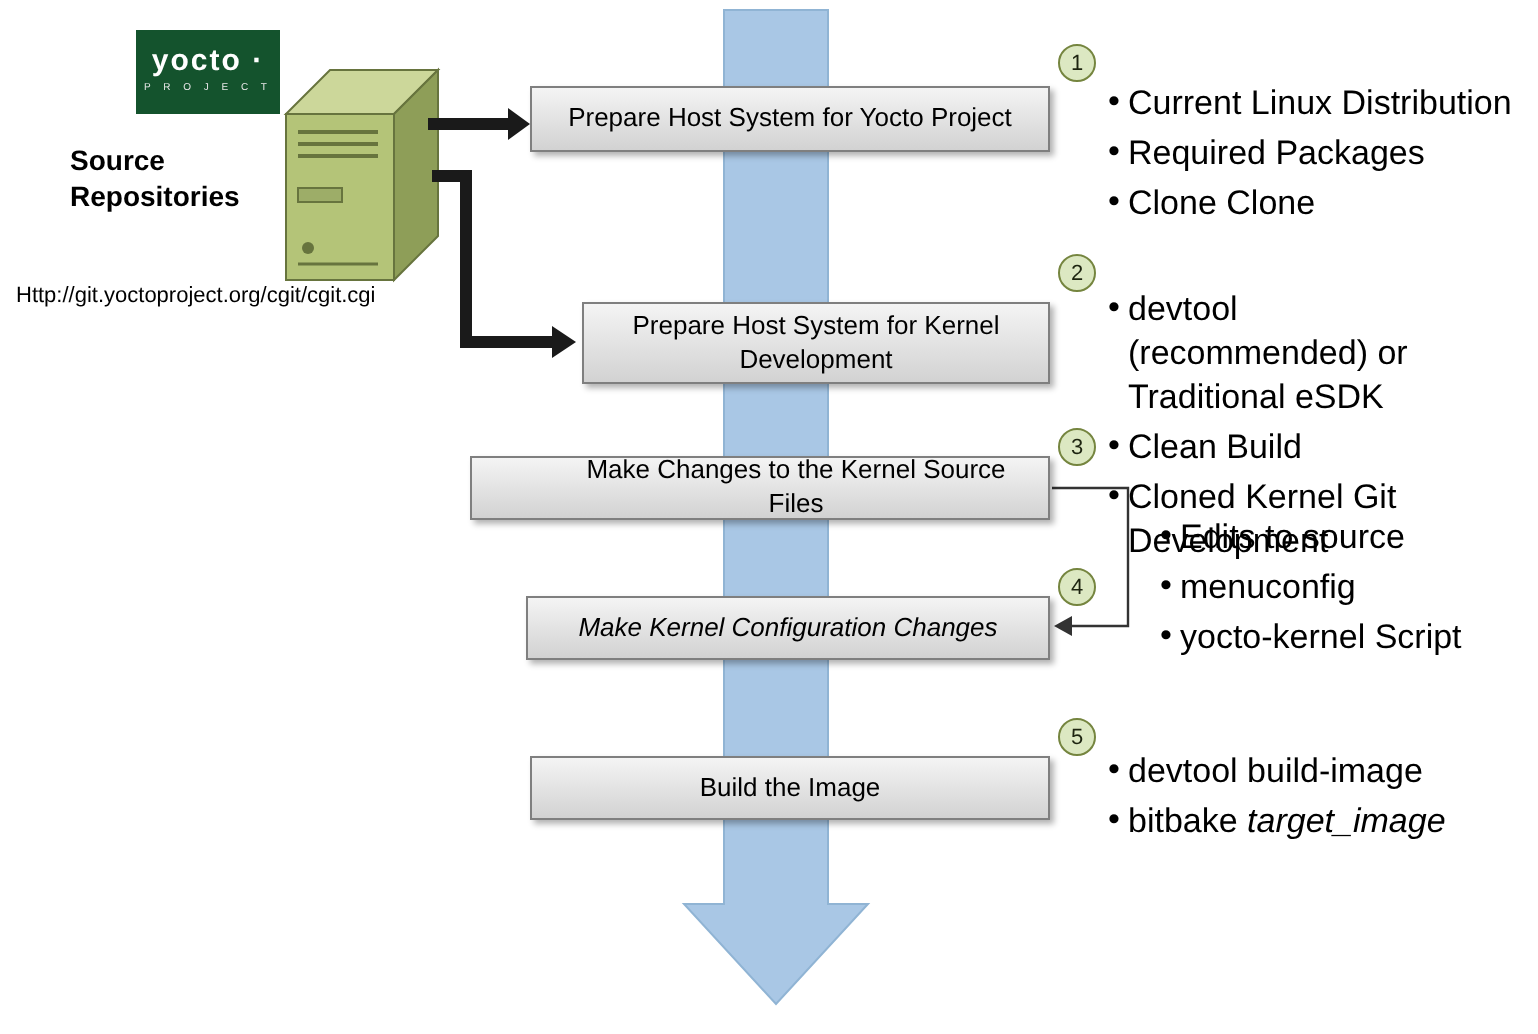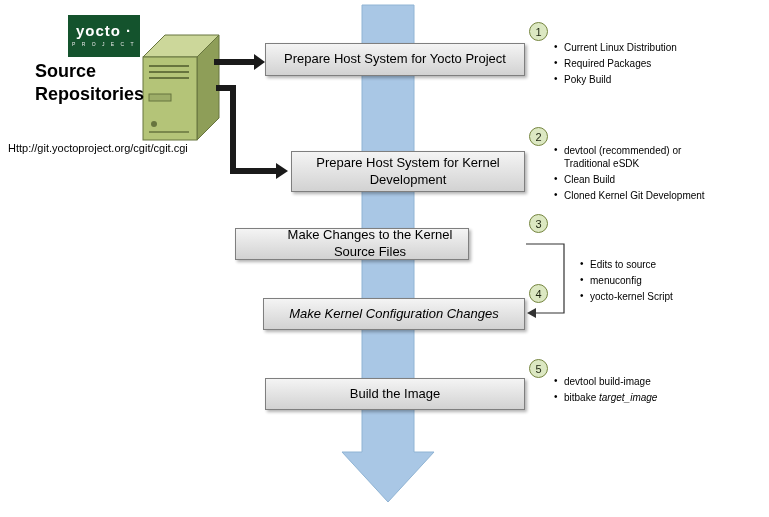--- a/index.html
+++ b/index.html
@@ -7,34 +7,34 @@
   body { font-family:"Liberation Sans", sans-serif; color:#000; }
   .canvas { position:relative; width:769px; height:517px; background:#fff; overflow:hidden; }
 
   .gfx { position:absolute; left:0; top:0; z-index:0; }
 
   .logo { position:absolute; left:68px; top:15px; width:72px; height:42px;
           background:#14532d; color:#fff; text-align:center; padding-top:7px; z-index:2; }
   .logo-brand { font-size:15px; font-weight:bold; letter-spacing:1px; }
   .logo-sub { font-size:5px; letter-spacing:2.5px; margin-top:2px; color:#e8e8e8; }
 
-  .src-label { position:absolute; left:35px; top:60px; width:95px;
-               font-weight:bold; font-size:18px; line-height:1.25; z-index:2; }
+  .src-label { position:absolute; left:35px; top:72px; width:95px;
+               font-weight:bold; font-size:14px; line-height:1.25; z-index:2; }
   .url { position:absolute; left:8px; top:142px; font-size:11px; z-index:2; }
 
   .step-box { position:absolute; z-index:2; display:flex; align-items:center; justify-content:center;
               text-align:center; font-size:13px; line-height:1.3; padding:2px 8px;
               background:linear-gradient(#f4f4f4,#d2d2d2); border:1px solid #7f7f7f;
               box-shadow:2px 2px 3px rgba(0,0,0,0.30); }
 
   .badge { position:absolute; z-index:3; width:19px; height:19px; border-radius:50%;
            background:#dce8c2; border:1px solid #75853f; color:#1d2410;
            font-size:11px; display:flex; align-items:center; justify-content:center; }
 
-  .bullets { position:absolute; z-index:2; font-size:10px; line-height:1.3; list-style:none; }
+  .bullets { position:absolute; z-index:2; font-size:17px; line-height:1.3; list-style:none; }
   .bullets li { position:relative; padding-left:12px; margin-bottom:3px; }
   .bullets li::before { content:"\2022"; position:absolute; left:2px; top:-1px; }
   .it { font-style:italic; }
 </style>
 </head>
 <body>
 
 <div class="canvas">
 
   <svg class="gfx" width="769" height="517" viewBox="0 0 769 517">
@@ -78,42 +78,42 @@
   <div class="url">Http://git.yoctoproject.org/cgit/cgit.cgi</div>
 
   <div class="step-box" style="left:291px; top:151px; width:234px; height:41px;">
     <span>Prepare Host System for Kernel Development</span>
   </div>
 
   <div class="step-box" style="left:265px; top:43px; width:260px; height:33px;">
     <span>Prepare Host System for Yocto Project</span>
   </div>
 
-  <div class="step-box" style="left:235px; top:228px; width:234px; height:32px;padding-left:44px;">
+  <div class="step-box" style="left:235px; top:228px; width:290px; height:32px;padding-left:44px;">
     <span>Make Changes to the Kernel Source Files</span>
   </div>
 
   <div class="step-box" style="left:263px; top:298px; width:262px; height:32px;font-style:italic;">
     <span>Make Kernel Configuration Changes</span>
   </div>
 
   <div class="step-box" style="left:265px; top:378px; width:260px; height:32px;">
     <span>Build the Image</span>
   </div>
 
   <div class="badge" style="left:529px; top:22px;">1</div>
   <div class="badge" style="left:529px; top:127px;">2</div>
   <div class="badge" style="left:529px; top:214px;">3</div>
   <div class="badge" style="left:529px; top:284px;">4</div>
   <div class="badge" style="left:529px; top:359px;">5</div>
 
   <ul class="bullets" style="left:552px; top:41px; width:205px;">
     <li>Current Linux Distribution</li>
     <li>Required Packages</li>
-    <li>Poky Build</li>
+    <li>Clone Clone</li>
   </ul>
 
   <ul class="bullets" style="left:552px; top:144px; width:178px;">
     <li>devtool (recommended) or Traditional eSDK</li>
     <li>Clean Build</li>
     <li>Cloned Kernel Git Development</li>
   </ul>
 
   <ul class="bullets" style="left:578px; top:258px; width:170px;">
     <li>Edits to source</li>

